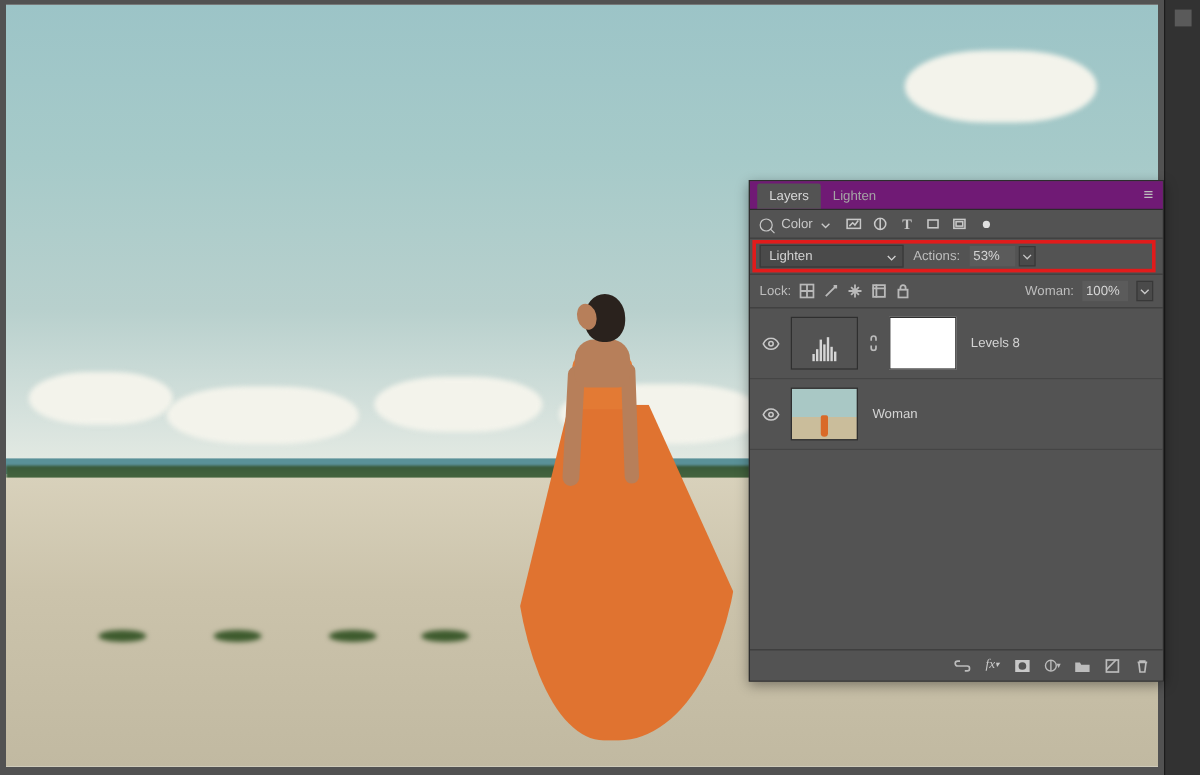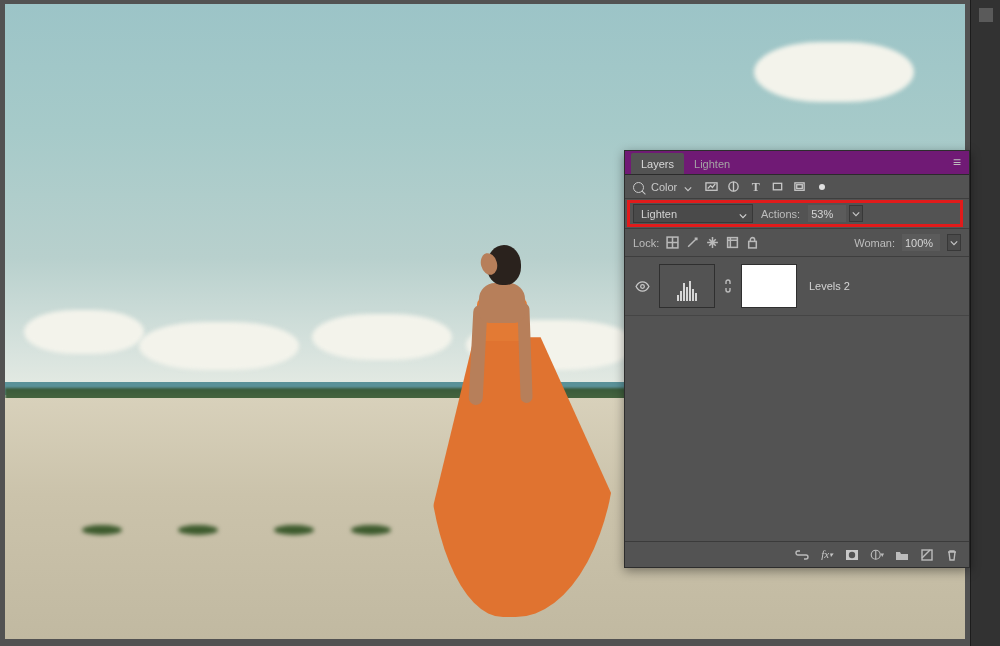--- a/index.html
+++ b/index.html
@@ -339,23 +339,35 @@
           <div class="bar" style="height:20px"></div>
             <div class="bar" style="height:12px"></div>
           <div class="bar" style="height:8px"></div>
         </div>
         <span class="link">
             <svg viewBox="0 0 8 14">
               <path d="M2 5V3a2 2 0 014 0v2M2 9v2a2 2 0 004 0V9"></path>
             </svg>
           </span>
         <div class="mask"></div>
-        <span class="lname">Levels 2</span>
-      </div>
-
+        <span class="lname">Levels 8</span>
+      </div>
+
+      <div class="layer">
+        <span class="eye">
+            <svg viewBox="0 0 16 12">
+              <path d="M1 6c2-4 5-5 7-5s5 1 7 5c-2 4-5 5-7 5s-5-1-7-5z"></path>
+              <circle cx="8" cy="6" r="2"></circle>
+            </svg>
+          </span>
+        <div class="thumb-img">
+            <div class="figure"></div>
+          </div>
+        <span class="lname">Woman</span>
+      </div>
 
     </div>
 
     <div class="panelfoot">
       <span class="ic">
           <svg viewBox="0 0 14 14">
             <path d="M5 7H3a2 2 0 010-4h2M9 7h2a2 2 0 010 4H9M5 7h4"></path>
           </svg>
         </span>
       <span class="ic" style="font:italic 11px/1 serif;color:#c8c8c8">fx<span style="font-size:7px">▾</span></span>

